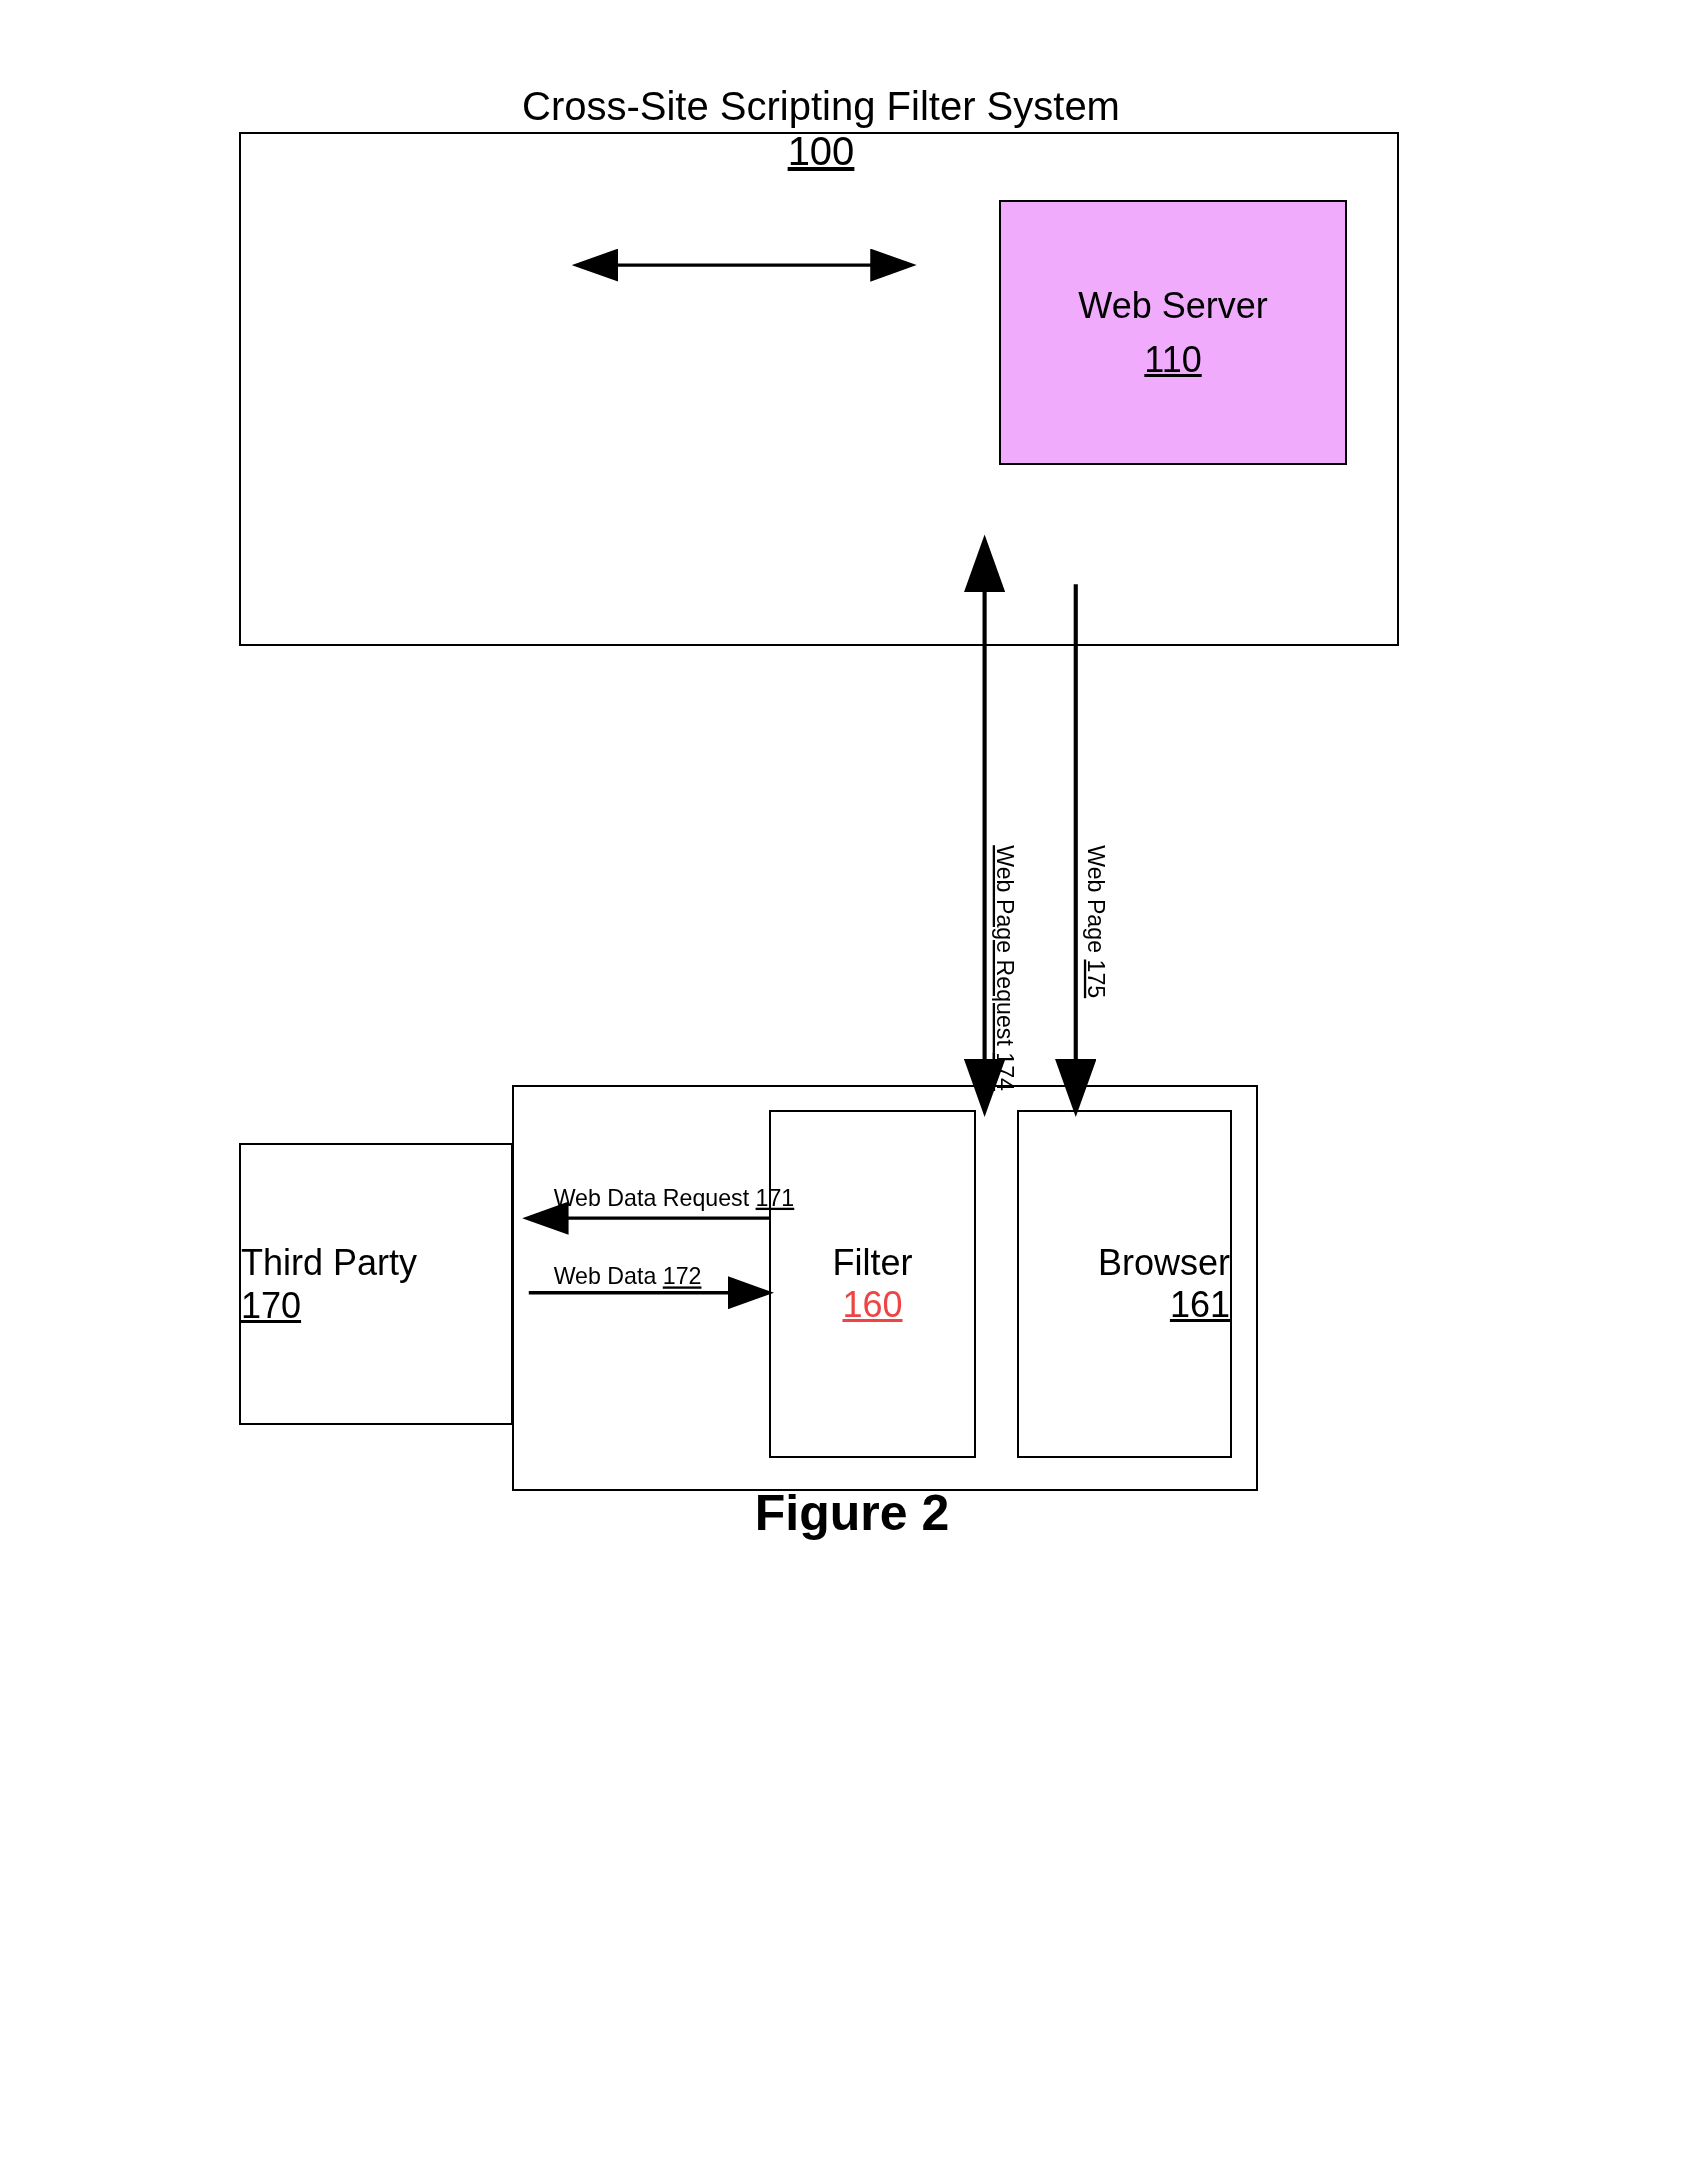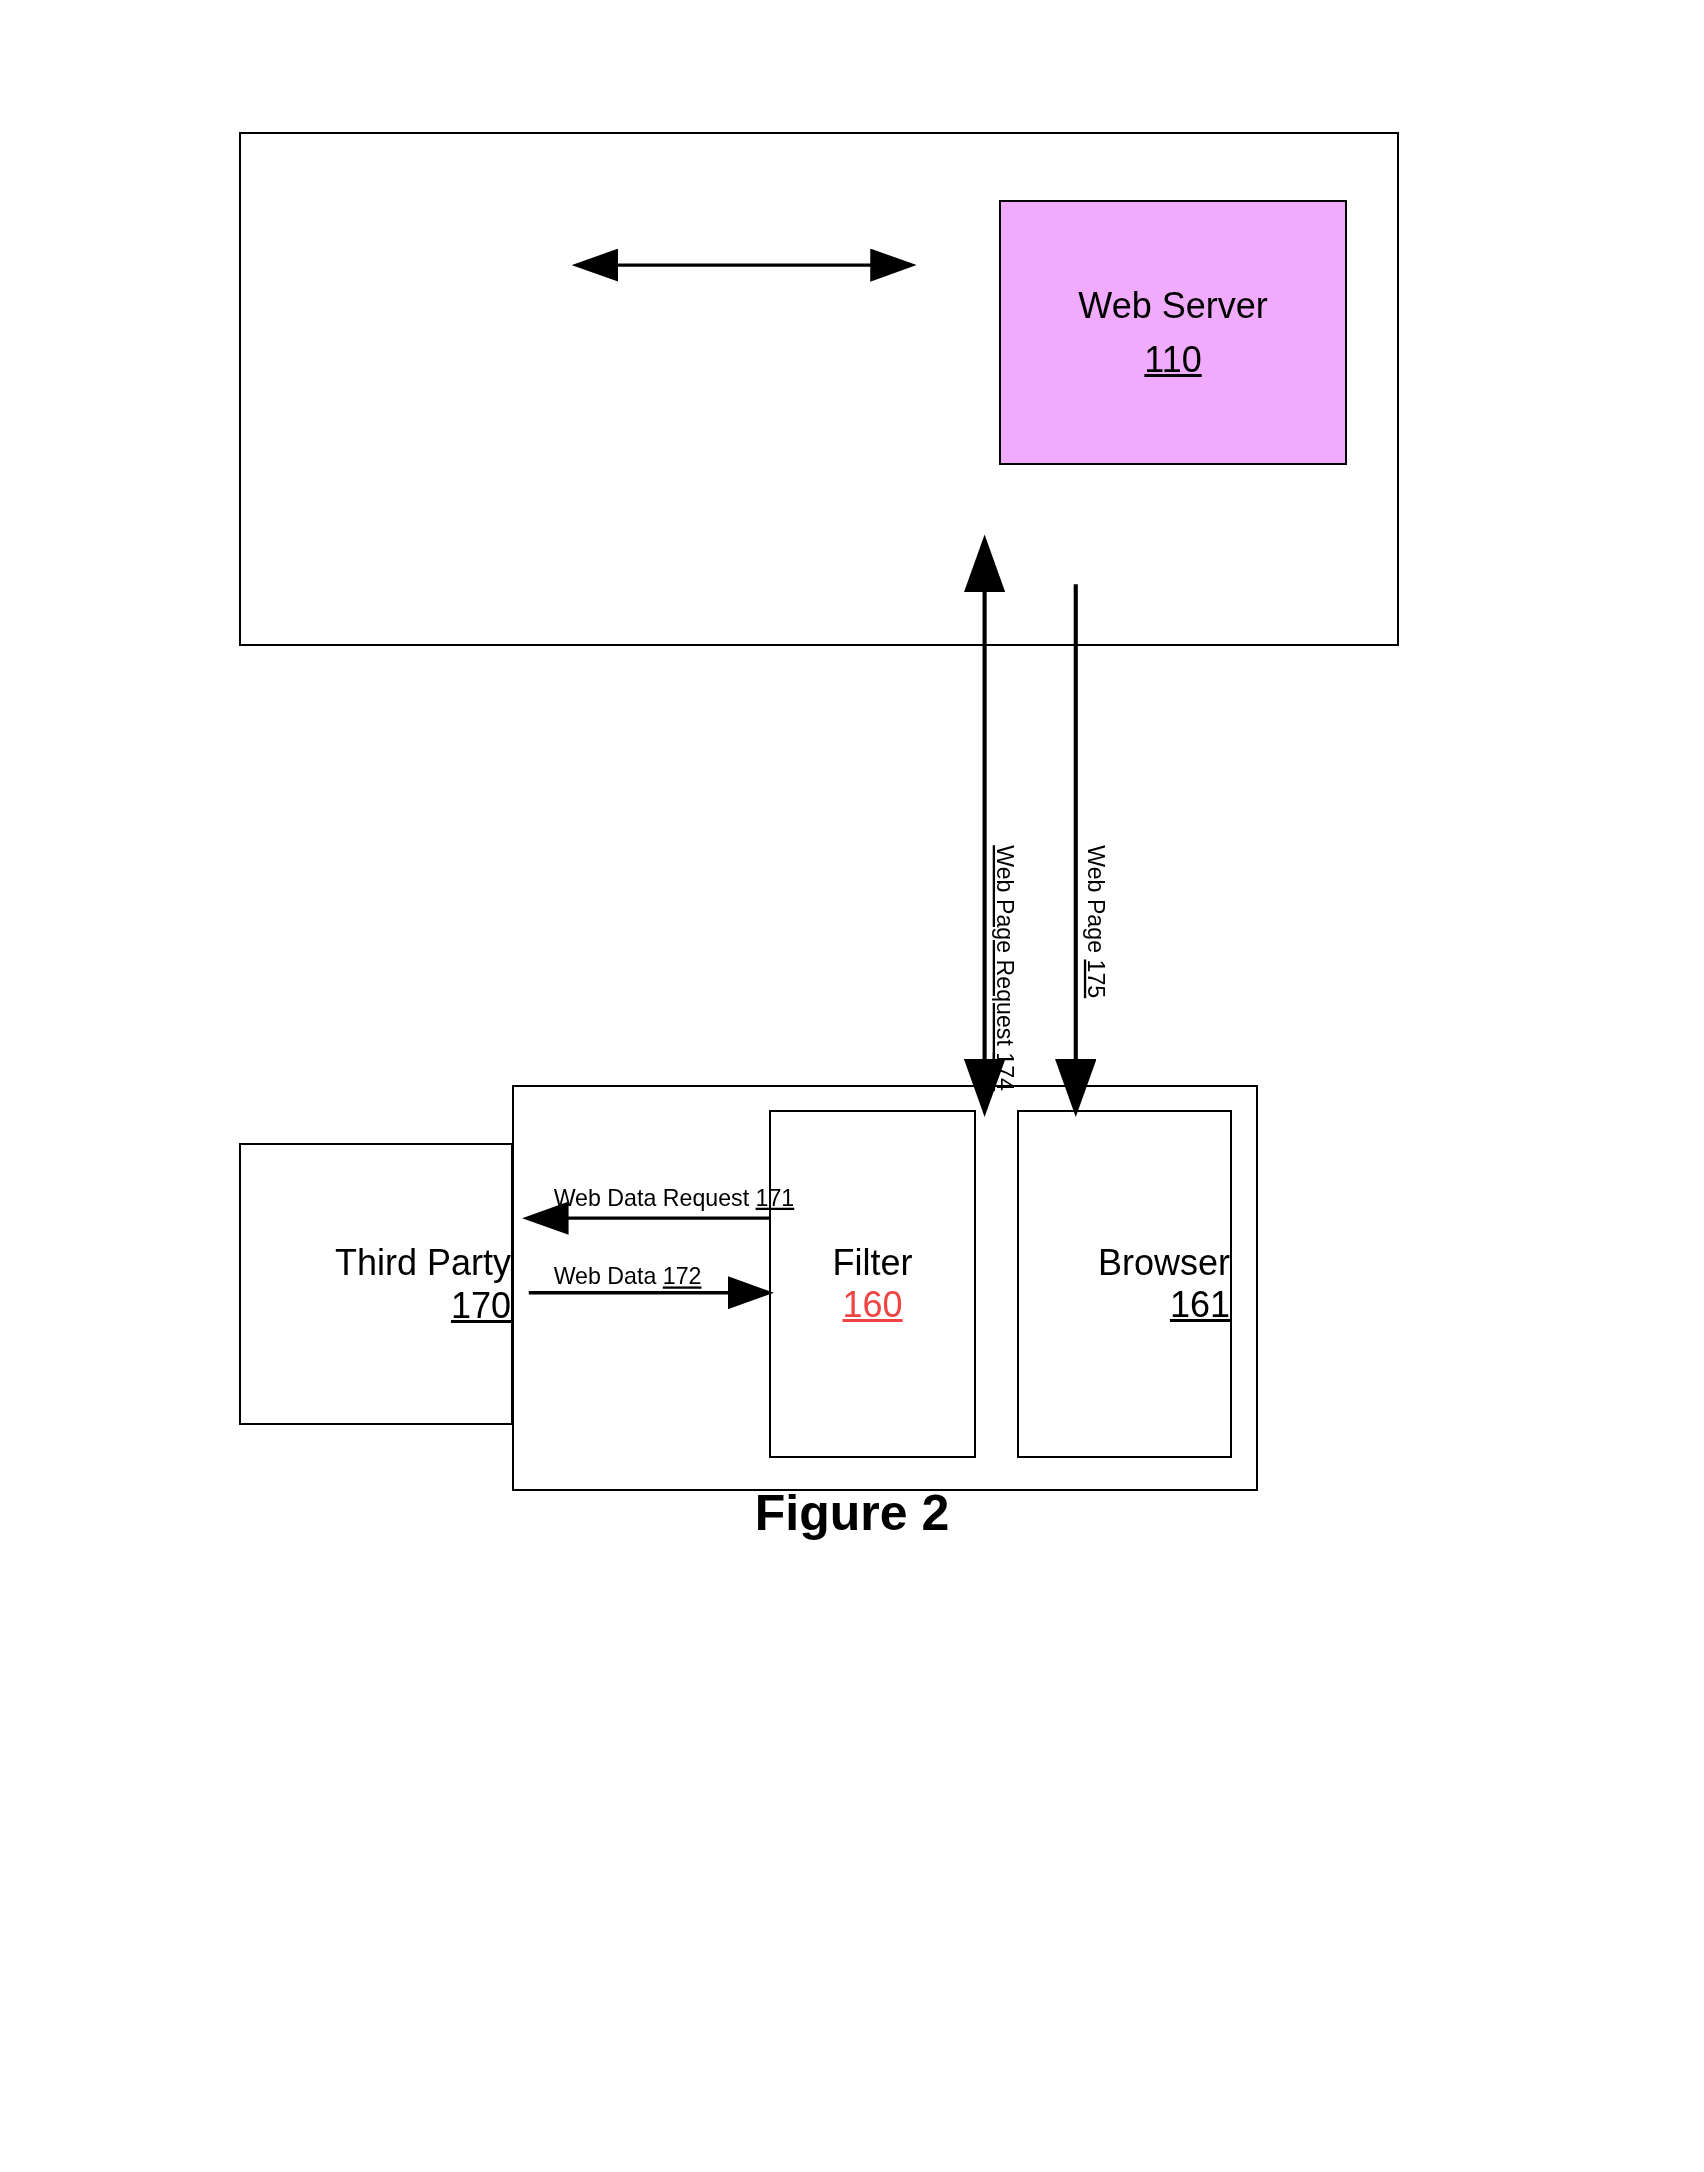--- a/index.html
+++ b/index.html
@@ -114,21 +114,21 @@
     .third-party-box {
       position: absolute;
       top: 1077px;
       left: 50px;
       width: 274px;
       height: 282px;
       border: 2.5px solid #000;
       background: #fff;
       display: flex;
       flex-direction: column;
-      align-items: flex-end;
+      align-items: flex-start;
       justify-content: center;
     }
 
     .third-party-title {
       font-size: 36px;
       text-align: center;
       color: #000;
       line-height: 1.2;
     }
 
@@ -224,20 +224,24 @@
       pointer-events: none;
     }
   </style>
 </head>
 <body>
 
 <div class="page-container">
   <div class="diagram-area">
 
     <div class="system-box" style="margin-top: 66px;">
+      <div class="system-title">
+        <span>Cross-Site Scripting Filter System</span><br>
+        <span class="underline">100</span>
+      </div>
 
 
       <div class="server-box">
         <div class="server-title">Web Server</div>
         <div class="server-num">110</div>
       </div>
     </div>
 
     <div class="bottom-group-box"></div>
 

